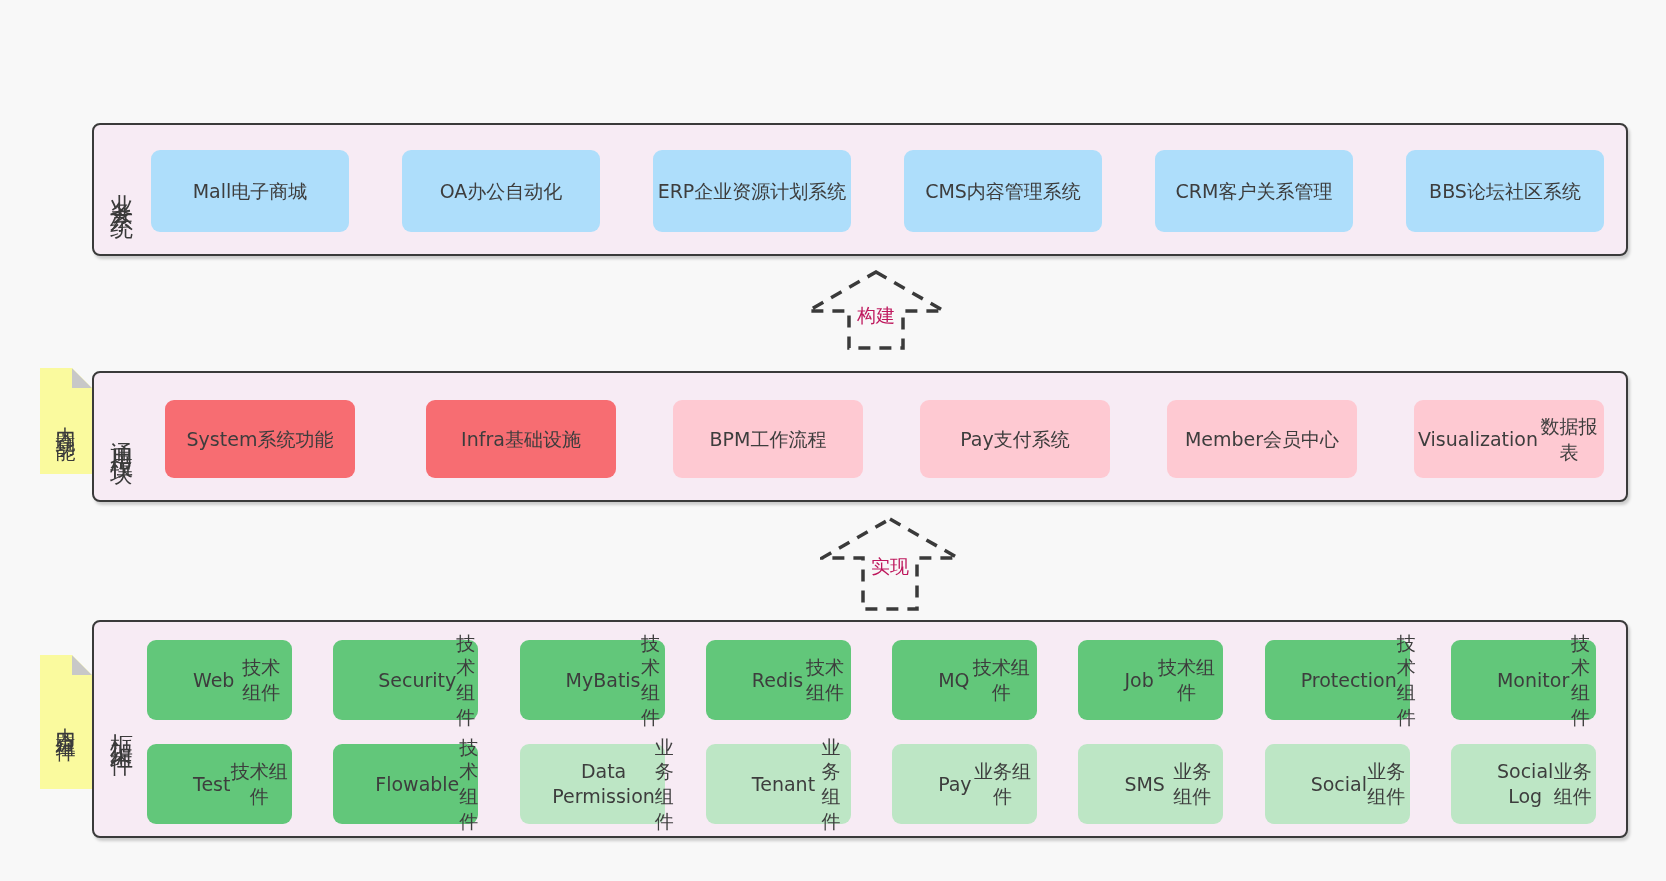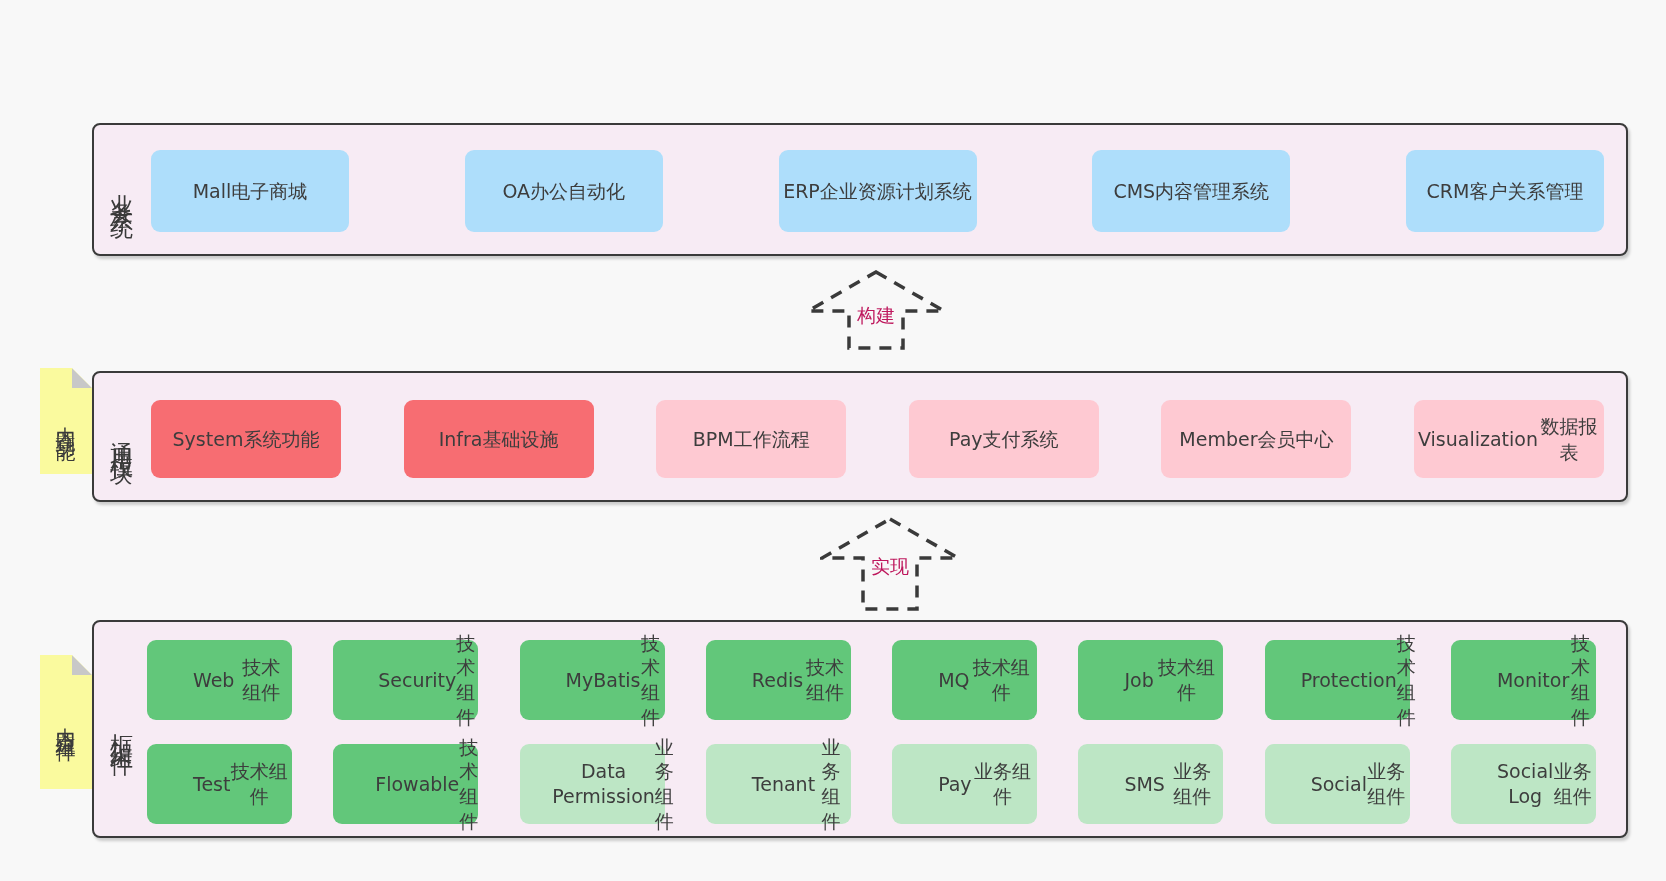--- a/index.html
+++ b/index.html
@@ -34,21 +34,21 @@
 
   .box{
     border-radius:9px;display:flex;
     align-items:center;justify-content:center;text-align:center;
     font-size:19px;line-height:1.38;padding:2px 4px;box-sizing:border-box;
   }
   .w6{width:198px;height:82px;}
   .w6m{width:190px;height:78px;}
   .w8{width:145px;height:80px;line-height:1.3;padding-left:46px;}
   .c-blue{background:#aedefb;}
-  .c-red{background:#f76d72;}
+  .c-red{background:#f76d72;margin-left:14px;}
   .c-pink{background:#fec9d2;}
   .c-green-dark{background:#62c77a;}
   .c-green-light{background:#bde6c5;}
 
   .note{
     position:absolute;left:40px;width:52px;background:#fafa9e;
     clip-path:polygon(0 0, calc(100% - 20px) 0, 100% 20px, 100% 100%, 0 100%);
     display:flex;align-items:center;justify-content:center;
   }
   #note-modules{top:368px;height:106px;}
@@ -90,20 +90,24 @@
       <span>企业资源计划系统</span>
     </div>
     <div class="box c-blue w6">
       <span>CMS</span>
       <span>内容管理系统</span>
     </div>
     <div class="box c-blue w6">
       <span>CRM</span>
       <span>客户关系管理</span>
     </div>
+    <div class="box c-blue w6">
+      <span>BBS</span>
+      <span>论坛社区系统</span>
+    </div>
   </div>
 </div>
 
 <div class="arrow" id="arrow-build">
   <svg width="140" height="80" viewBox="0 0 140 80">
     <polygon points="70,2 138,41 97,41 97,78 43,78 43,41 2,41" fill="none" stroke="#3a3a3a" stroke-width="3.5" stroke-dasharray="12 9"></polygon>
   </svg>
   <span class="arrow-label">构建</span>
 </div>
 

